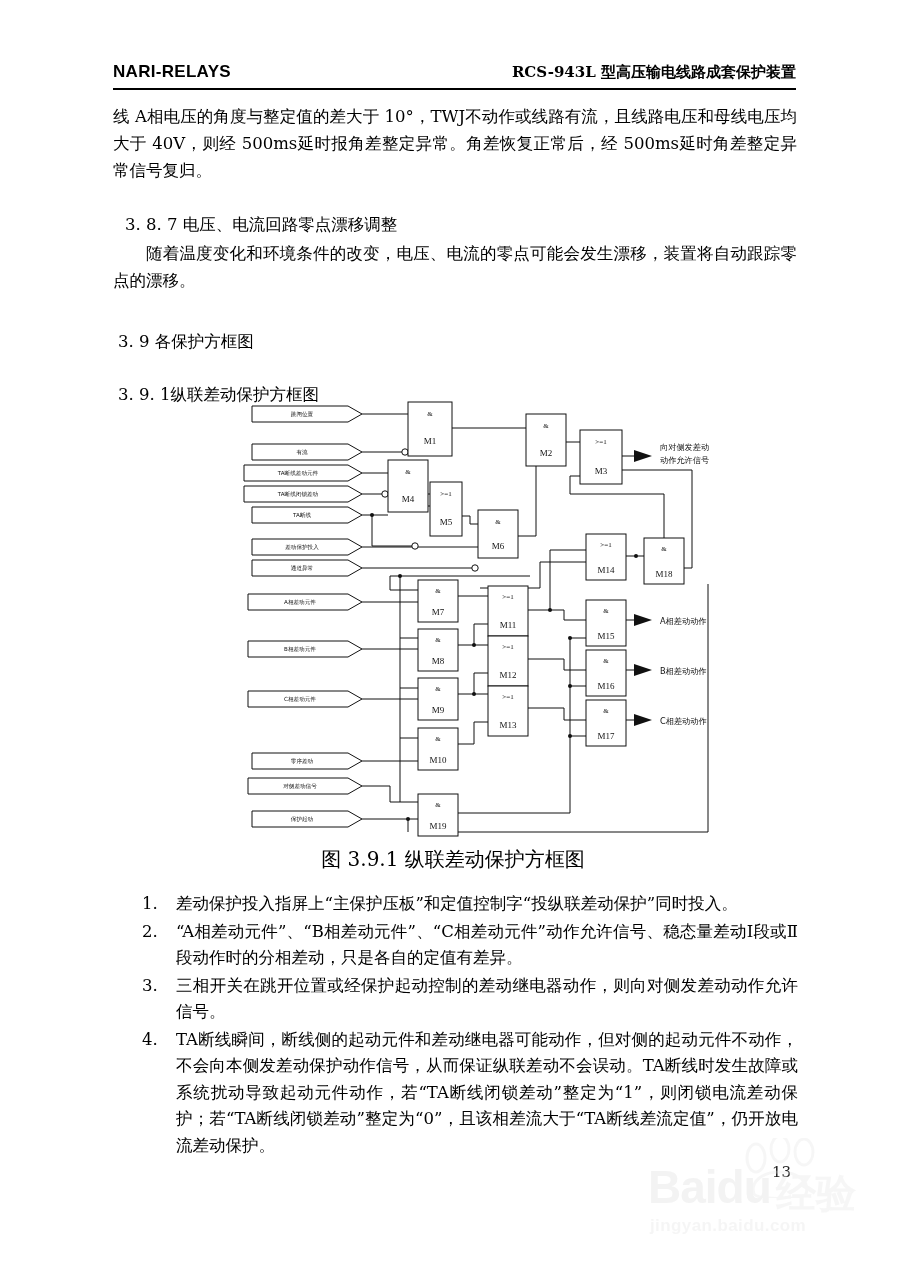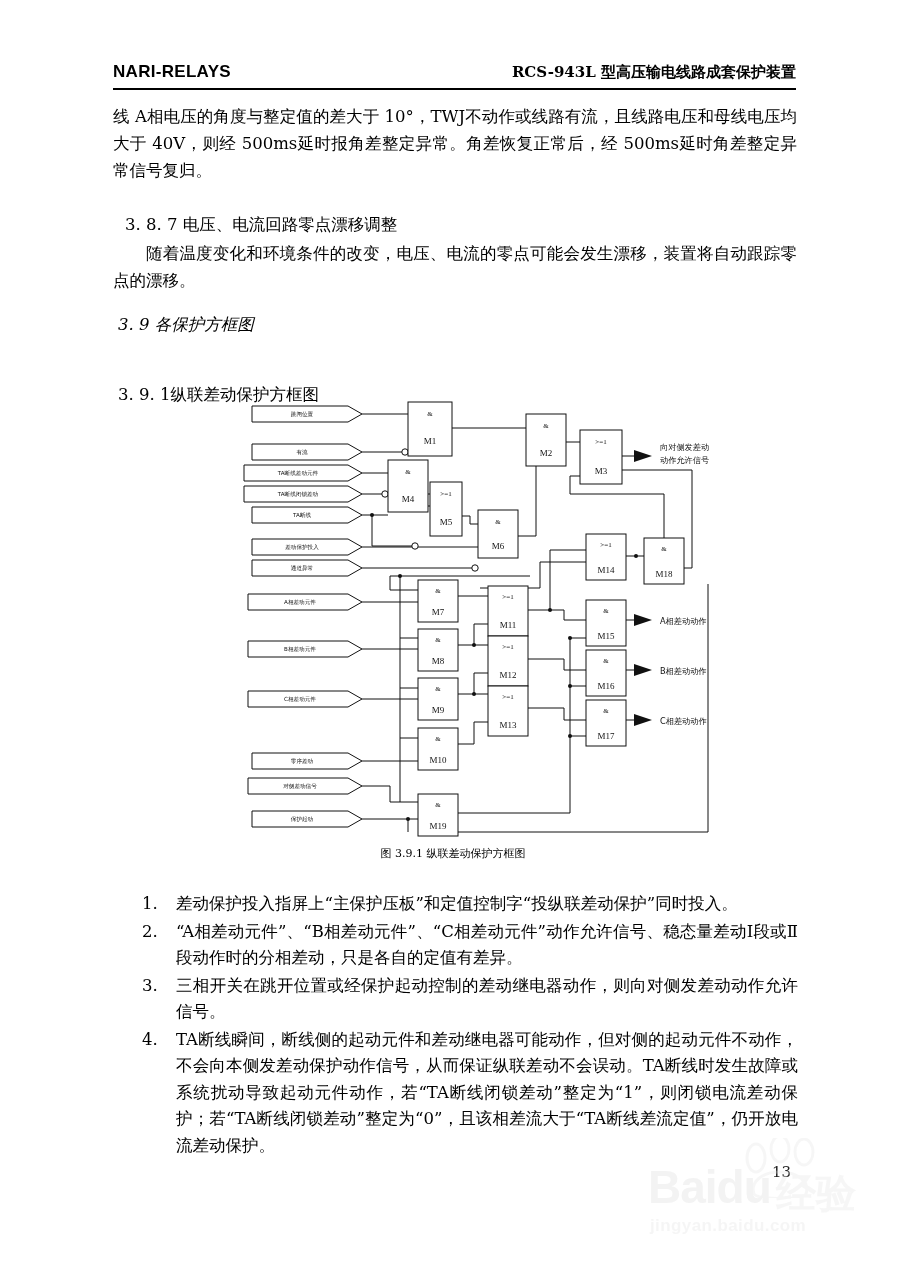--- a/index.html
+++ b/index.html
@@ -31,26 +31,26 @@
   
   .para{
     position:absolute;
     font-size:16.5px;line-height:27px;
     text-align:justify;
   }
   .p-open{left:113px;top:103px;width:684px;}
   .h3{position:absolute;font-size:16.5px;line-height:26px;}
   .h-387{left:125px;top:212px;}
   .p-387{left:113px;top:240px;width:684px;}
-  .h-39{left:118px;top:312px;font-style:italic;}
+  .h-39{left:118px;top:329px;}
   .h-391{left:118px;top:382px;}
 
   .fig-cap{
     position:absolute;left:0;top:846px;width:906px;
-    text-align:center;font-size:11px;
+    text-align:center;font-size:20px;
   }
 
   
   .list{position:absolute;left:142px;top:891px;width:656px;font-size:16.5px;line-height:26.5px;}
   .li{display:flex;margin-bottom:1px;}
   .li-num{width:34px;flex:none;}
   .li-txt{flex:1;text-align:justify;}
 
   
   .wm{

